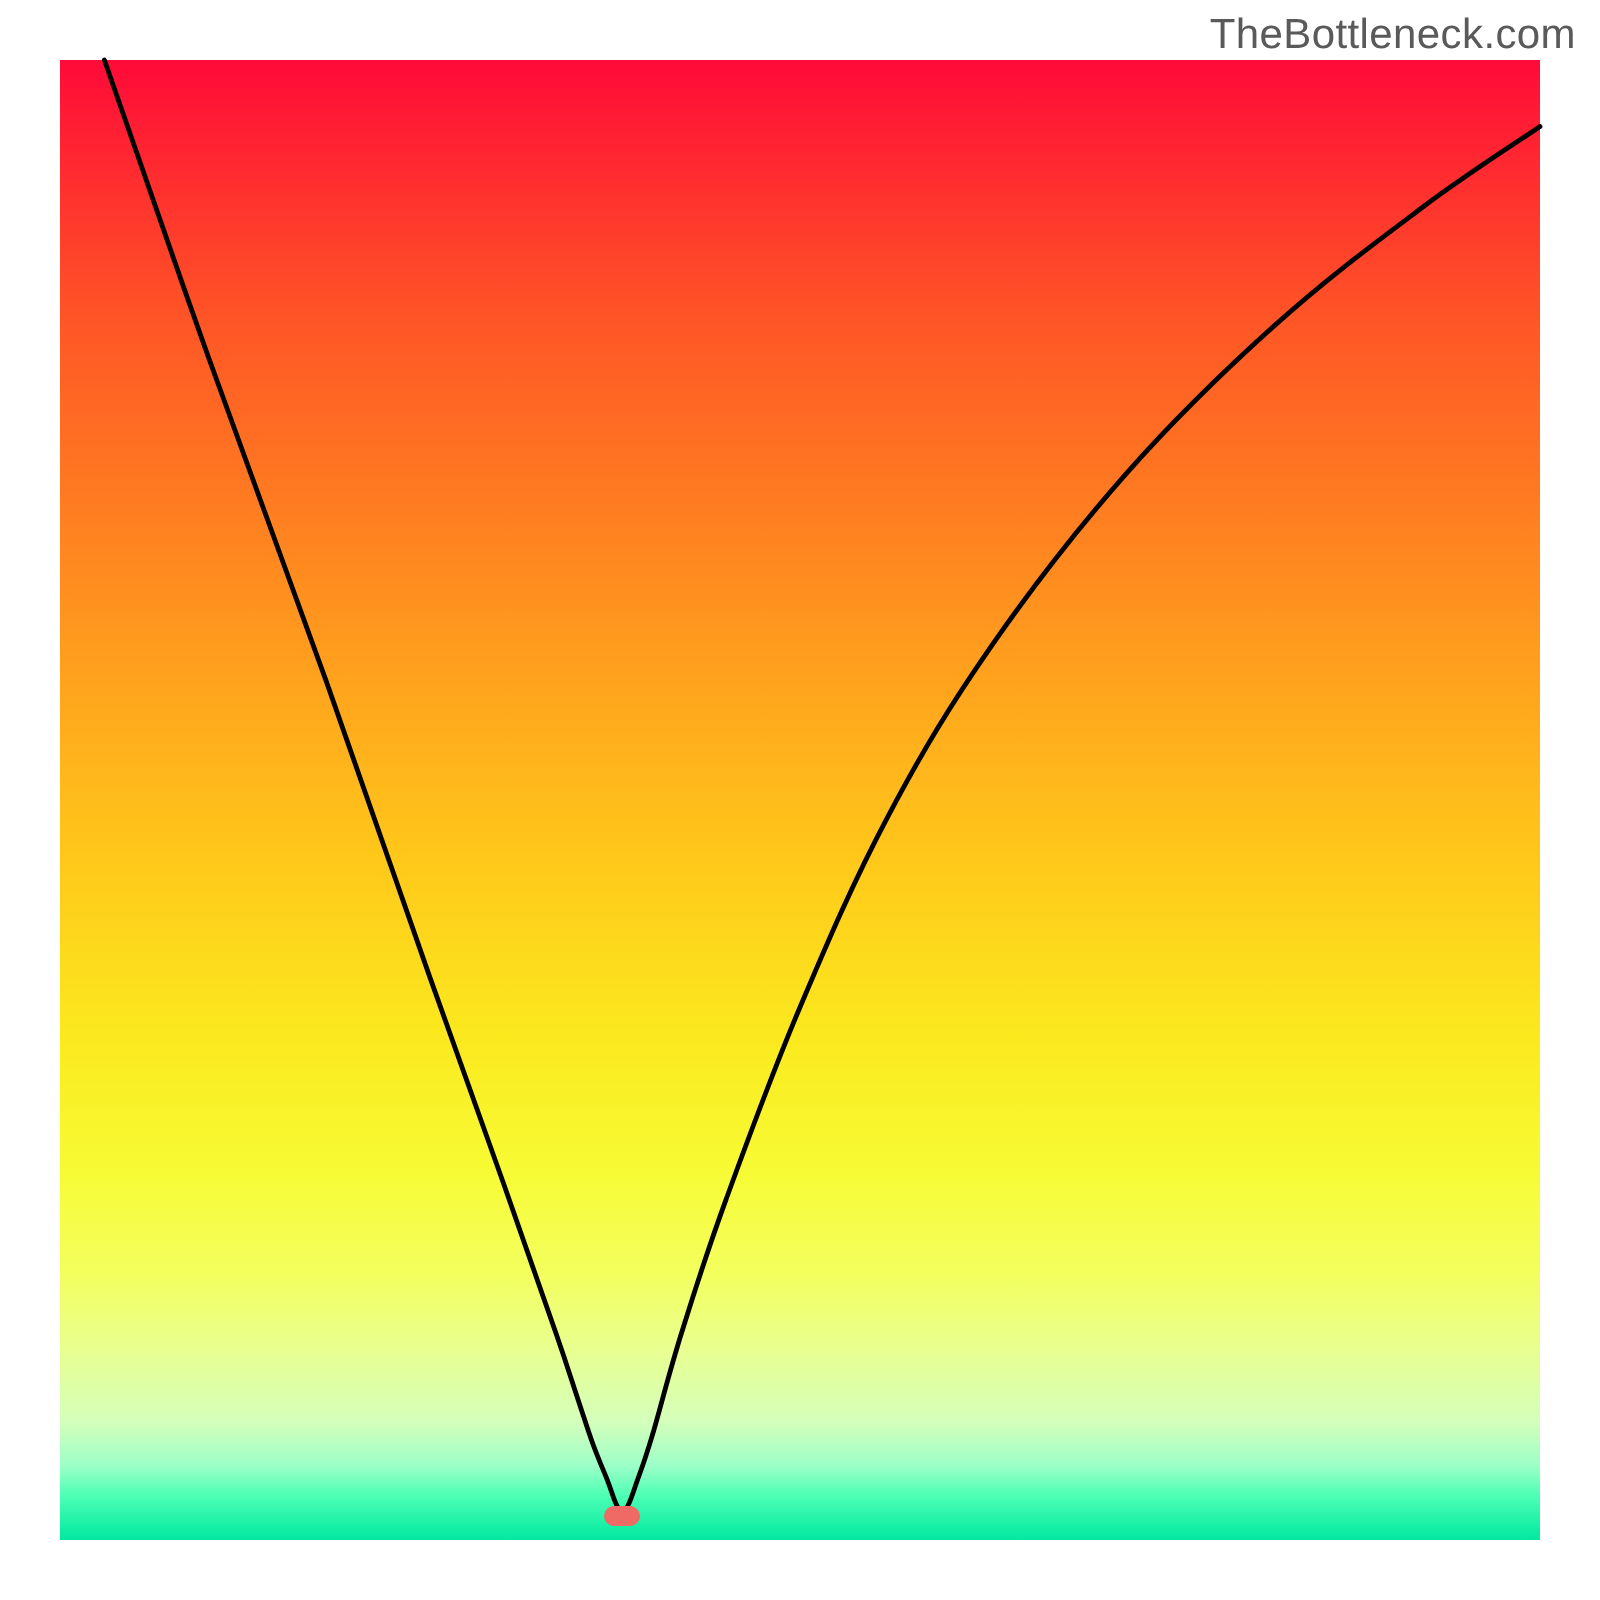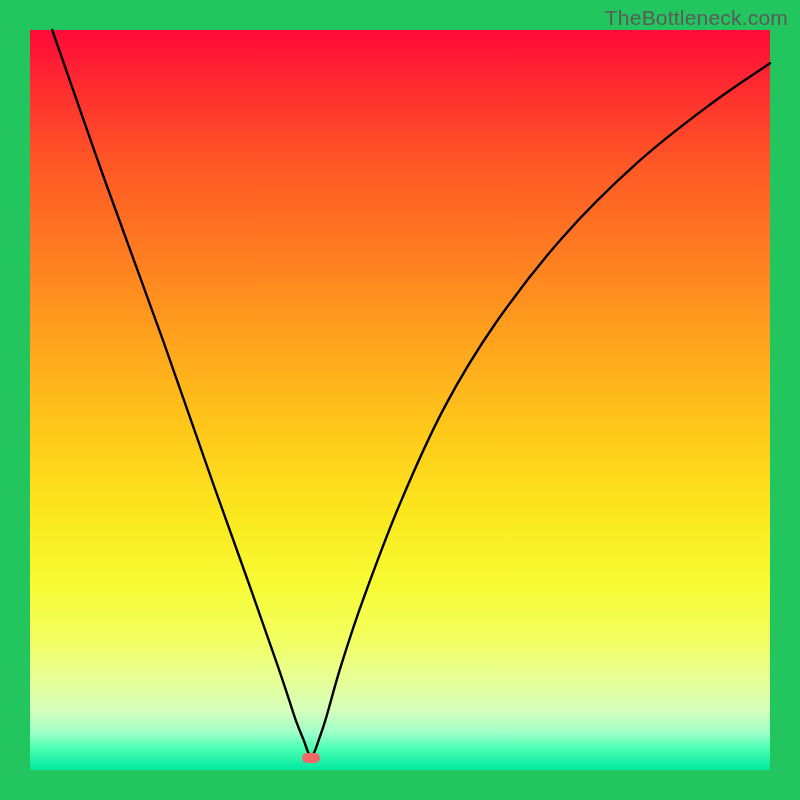--- a/index.html
+++ b/index.html
@@ -8,21 +8,21 @@
     width: 800px;
     height: 800px;
     overflow: hidden;
     background: #000;
     font-family: Arial, Helvetica, sans-serif;
   }
   .stage {
     position: relative;
     width: 800px;
     height: 800px;
-    background: #22c55e;
+    background: #ffffff;
   }
   .plot-area {
     position: absolute;
     left: 30px;
     top: 30px;
     width: 740px;
     height: 740px;
     background: linear-gradient(to bottom,
       #ff0a39 0%,
       #ff2d2f 8%,

